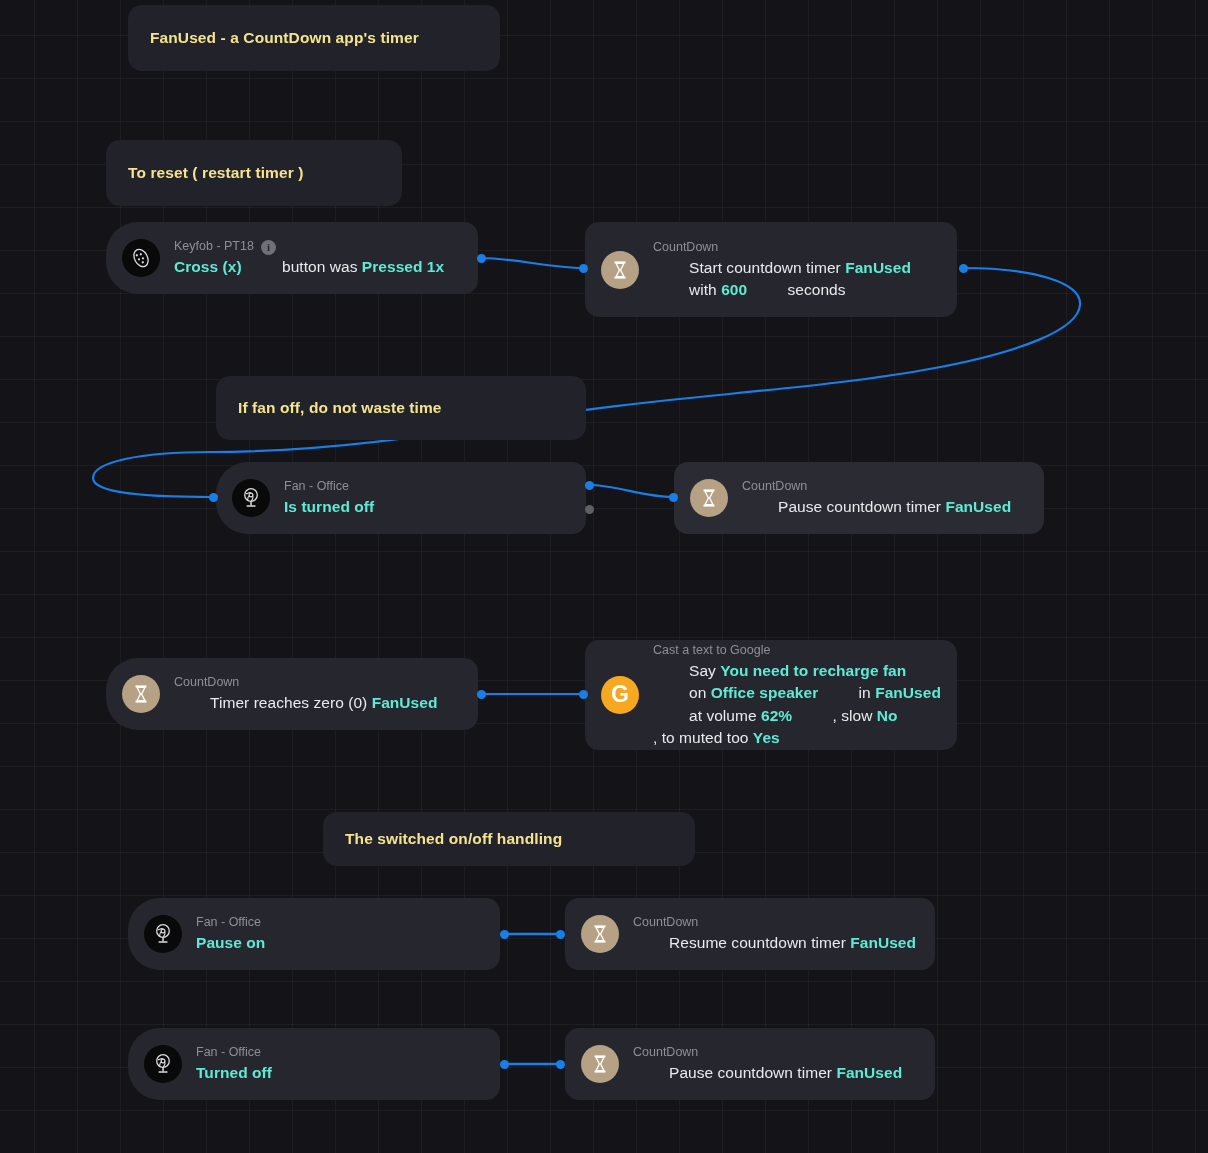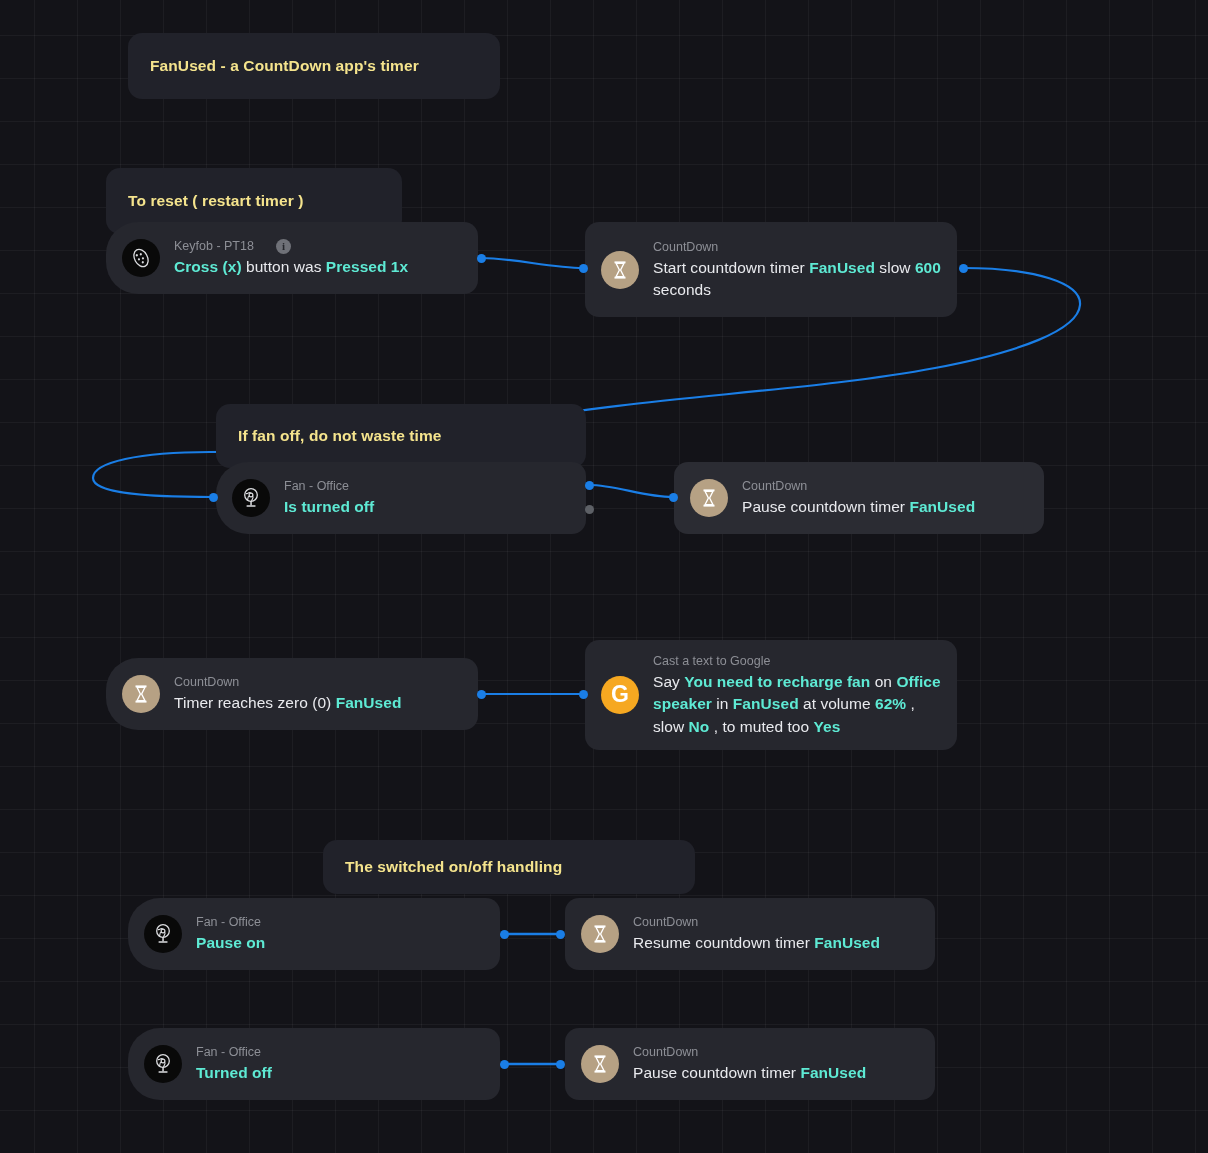--- a/index.html
+++ b/index.html
@@ -37,21 +37,20 @@
   
   .note {
     position: absolute;
     background: #21222a;
     border-radius: 14px;
     display: flex;
     align-items: center;
     box-sizing: border-box;
     padding: 0 22px;
     z-index: 2;
-    margin-top: 28px;
   }
   .note-text {
     color: #f5e48d;
     font-size: 15.5px;
     font-weight: bold;
     letter-spacing: 0.1px;
     line-height: 1.3;
   }
 
   
@@ -86,35 +85,35 @@
   .icon-tan    { background: #b6a184; }
   .icon-google { background: #f6a821; }
 
   .node-body {
     flex: 1 1 auto;
     padding-right: 16px;
     min-width: 0;
   }
   .node-sub {
     display: flex;
-    align-items: center;
-    gap: 22px;
+    align-items: flex-end;
+    gap: 7px;
     color: #8d8f96;
     font-size: 12.5px;
     line-height: 1.45;
     margin-bottom: 1px;
   }
   .node-title {
     color: #e9eaee;
     font-size: 15.5px;
     line-height: 1.43;
     letter-spacing: 0.05px;
   }
   .node-title b { font-weight: bold; color: #5eead4; }
-  .node-title .lite { font-weight: normal; }
+  .node-title .lite { font-weight: normal; padding-left: 36px; }
 
   .info-icon {
     display: inline-flex;
     width: 15px;
     height: 15px;
     border-radius: 50%;
     background: #6f7178;
     color: #25262c;
     font-size: 11px;
     font-weight: bold;
@@ -226,21 +225,21 @@
       <svg width="22" height="22" viewBox="0 0 22 22">
         <rect x="5.5" y="2.4" width="11" height="1.9" fill="#ffffff"></rect>
         <rect x="5.5" y="17.7" width="11" height="1.9" fill="#ffffff"></rect>
         <path d="M7,4.3 L15,4.3 L11.6,11 L15,17.7 L7,17.7 L10.4,11 Z" fill="none" stroke="#ffffff" stroke-width="1.4" stroke-linejoin="round"></path>
       </svg>
     </div>
     <div class="node-body">
       <div class="node-sub">
         <span>CountDown</span>
       </div>
-      <div class="node-title"><span class="lite">Start countdown timer </span><b>FanUsed</b><span class="lite"> slow </span><b>600</b><span class="lite"> seconds</span></div>
+      <div class="node-title"><span class="lite">Start countdown timer </span><b>FanUsed</b><span class="lite"> with </span><b>600</b><span class="lite"> seconds</span></div>
     </div>
   </div>
 
   <div class="node trigger" style="left:216px; top:462px; width:370px; height:72px;">
     <div class="node-icon icon-dark">
       <svg width="26" height="26" viewBox="0 0 26 26">
         <circle cx="13" cy="10" r="6.3" fill="none" stroke="#dcdde0" stroke-width="1.3"></circle>
         <circle cx="13" cy="10" r="1.9" fill="none" stroke="#dcdde0" stroke-width="1.2"></circle>
         <path d="M13,8.1 C10.8,6.4 10.3,9 8.3,8.6" fill="none" stroke="#dcdde0" stroke-width="1.1" stroke-linecap="round"></path>
         <path d="M14.7,11 C16.1,13.3 13.6,14.1 13.6,16.1" fill="none" stroke="#dcdde0" stroke-width="1.1" stroke-linecap="round"></path>

